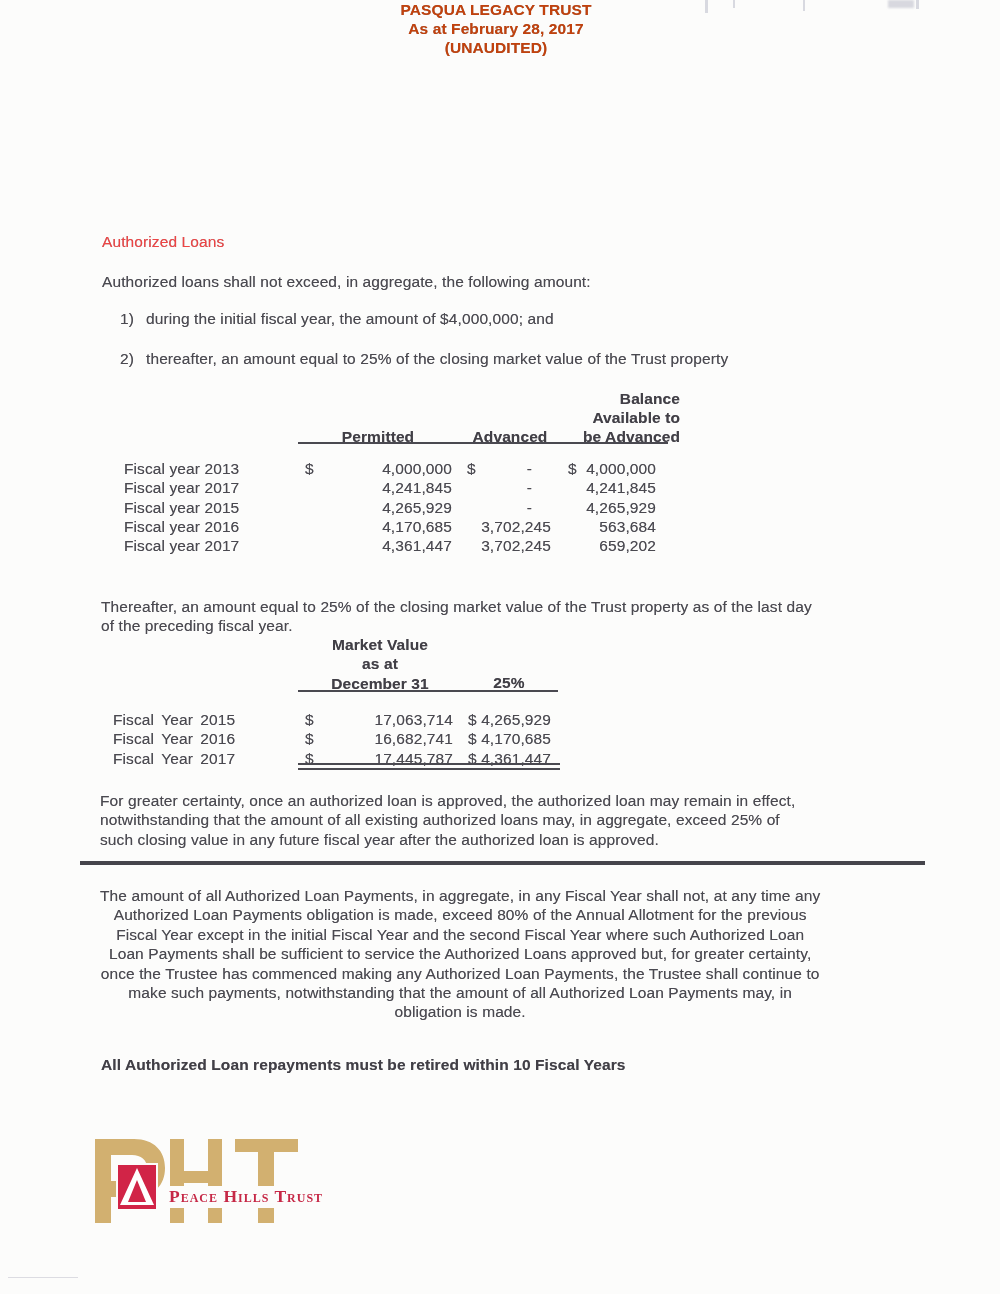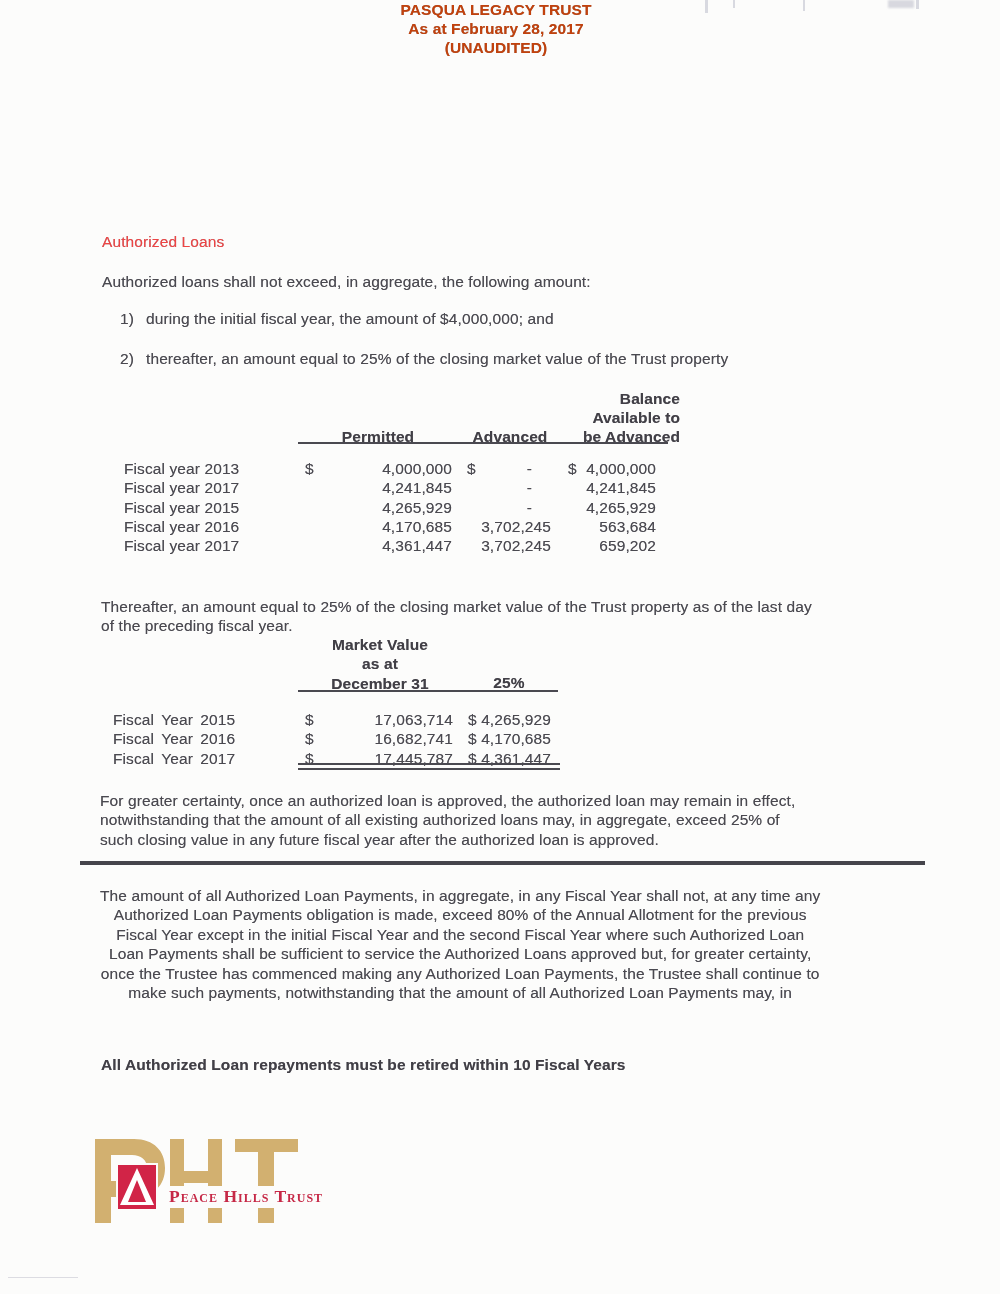--- a/index.html
+++ b/index.html
@@ -190,20 +190,21 @@
 
   <div class="abs" style="left:80px;top:861px;width:845px;height:4px;background:#45444b;"></div>
 
   <div class="abs lines" style="left:100px;top:886px;text-align:center;">
     <div>The amount of all Authorized Loan Payments, in aggregate, in any Fiscal Year shall not, at any time any</div>
     <div>Authorized Loan Payments obligation is made, exceed 80% of the Annual Allotment for the previous</div>
     <div>Fiscal Year except in the initial Fiscal Year and the second Fiscal Year where such Authorized Loan</div>
     <div>Loan Payments shall be sufficient to service the Authorized Loans approved but, for greater certainty,</div>
     <div>once the Trustee has commenced making any Authorized Loan Payments, the Trustee shall continue to</div>
     <div>make such payments, notwithstanding that the amount of all Authorized Loan Payments may, in</div>
+    <div>obligation is made.</div>
   </div>
 
   <div class="abs note">All Authorized Loan repayments must be retired within 10 Fiscal Years</div>
 
   <div class="abs logo">
     <svg class="letters" width="205" height="85" viewBox="0 0 205 85">
       <g fill="#d2b070">
         <path d="M0 0 H16 V84 H0 Z"></path>
         <path d="M16 0 H39 C59 0 70 12 70 29 C70 46 59 58 39 58 H16 V42 H37 C46 42 52 37 52 29 C52 21 46 16 37 16 H16 Z"></path>
         <rect x="75" y="0" width="14" height="84"></rect>

